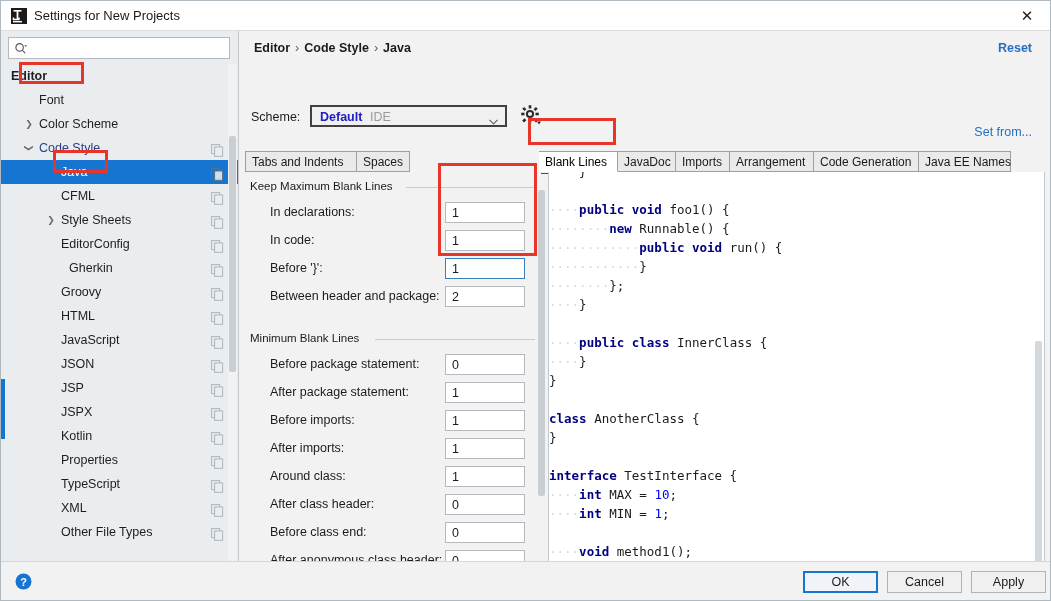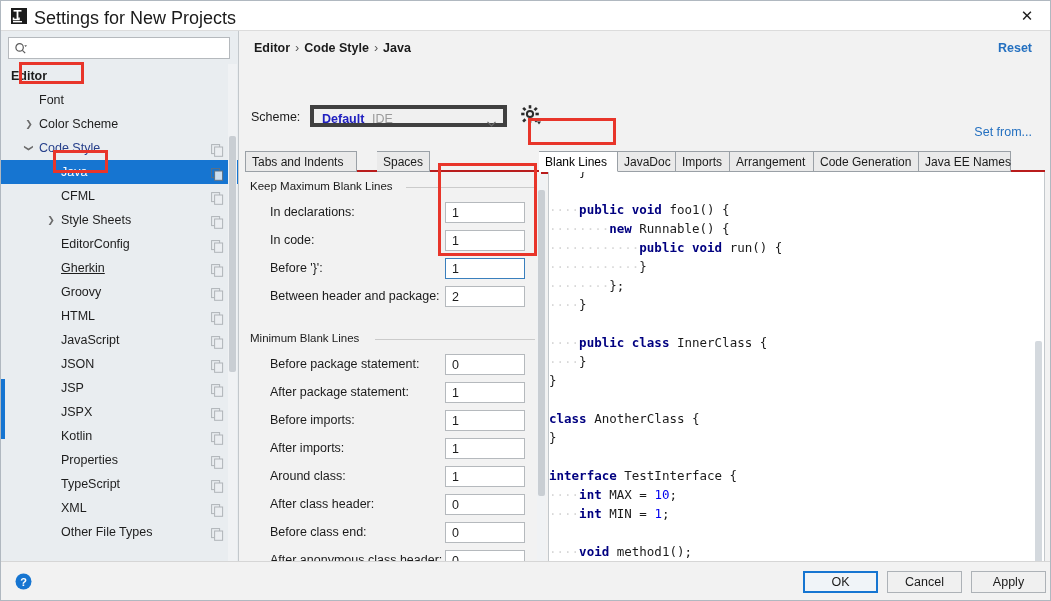--- a/index.html
+++ b/index.html
@@ -21,21 +21,21 @@
   #titlebar {
     position: absolute; left: 0; top: 0; width: 1049px; height: 30px;
     background: #ffffff;
     border-bottom: 1px solid #dcdcdc;
   }
   #app-icon {
     position: absolute; left: 10px; top: 7px; width: 16px; height: 16px;
   }
   #title-text {
     position: absolute; left: 33px; top: 7px;
-    font-size: 18px; color: #1a1a1a;
+    font-size: 13px; color: #1a1a1a;
   }
   #close-btn {
     position: absolute; right: 0px; top: 0px; width: 46px; height: 29px;
     display: flex; align-items: center; justify-content: center;
     font-size: 15px; color: #1b1b1b; cursor: pointer;
     font-family: "DejaVu Sans", sans-serif;
   }
 
   
   #sidebar {
@@ -105,21 +105,21 @@
   #breadcrumb span.sep { font-weight: normal; color: #555; margin: 0 5px; }
   #reset-link {
     position: absolute; right: 18px; top: 10px;
     color: #2470c0; font-size: 12.5px; font-weight: bold; cursor: pointer;
   }
   #scheme-label {
     position: absolute; left: 11px; top: 79px; font-size: 12.5px; color: #1b1b1b;
   }
   #scheme-combo {
     position: absolute; left: 70px; top: 74px; width: 197px; height: 22px;
-    background: #f0f0f0; border: 4px solid #404040;
+    background: #f0f0f0; border: 2px solid #404040;
     cursor: pointer;
   }
   #scheme-val {
     position: absolute; left: 8px; top: 3px; font-size: 12.5px;
     font-weight: bold; color: #2020c0;
   }
   #scheme-sub {
     position: absolute; left: 58px; top: 3px; font-size: 12.5px; color: #9a9a9a;
   }
   #scheme-caret {
@@ -130,21 +130,21 @@
     cursor: pointer;
   }
   #setfrom-link {
     position: absolute; right: 18px; top: 94px;
     color: #2470c0; font-size: 12.5px; cursor: pointer;
   }
 
   
   #tabstrip {
     position: absolute; left: 5px; top: 120px; width: 800px; height: 23px;
-    border-bottom: 4px solid #b91c1c;
+    border-bottom: 1px solid #b91c1c;
   }
   .tab {
     position: absolute; top: 0; height: 21px; line-height: 20px;
     background: #eaeaea; border: 1px solid #9aa0a6; border-left: none;
     padding: 0 6px; font-size: 12px; color: #1b1b1b;
     white-space: nowrap; cursor: pointer;
   }
   .tab.first { border-left: 1px solid #9aa0a6; }
   .tab.active {
     background: #ffffff; border-bottom: 1px solid #ffffff; color: #000;
@@ -307,21 +307,21 @@
             </svg></span>
         </div>
         <div class="tree-row">
           <span class="tree-label" style="left: 60px;">EditorConfig</span>
           <span class="copy-ico"><svg width="13" height="13" viewBox="0 0 13 13">
               <rect x="0.6" y="0.6" width="8" height="9" fill="none" stroke="#6b7076" stroke-width="1"></rect>
               <rect x="3.6" y="3" width="8" height="9.3" fill="#eef1f4" stroke="#6b7076" stroke-width="1"></rect>
             </svg></span>
         </div>
         <div class="tree-row">
-          <span class="tree-label" style="left: 60px; text-decoration: underline;">Gherkin</span>
+          <span class="tree-label" style="left: 68px;">Gherkin</span>
           <span class="copy-ico"><svg width="13" height="13" viewBox="0 0 13 13">
               <rect x="0.6" y="0.6" width="8" height="9" fill="none" stroke="#6b7076" stroke-width="1"></rect>
               <rect x="3.6" y="3" width="8" height="9.3" fill="#eef1f4" stroke="#6b7076" stroke-width="1"></rect>
             </svg></span>
         </div>
         <div class="tree-row">
           <span class="tree-label" style="left: 60px;">Groovy</span>
           <span class="copy-ico"><svg width="13" height="13" viewBox="0 0 13 13">
               <rect x="0.6" y="0.6" width="8" height="9" fill="none" stroke="#6b7076" stroke-width="1"></rect>
               <rect x="3.6" y="3" width="8" height="9.3" fill="#eef1f4" stroke="#6b7076" stroke-width="1"></rect>
@@ -432,21 +432,21 @@
           <rect x="14.4" y="3.4" width="2.6" height="3.3" transform="rotate(45 15.7 5.0)"></rect>
           <rect x="3.0" y="14.8" width="2.6" height="3.3" transform="rotate(45 4.3 16.4)"></rect>
         </g>
         <path d="M17 17.5 L21 17.5 L19 20.5 Z" fill="#2b2b2b"></path>
       </svg>
     </div>
     <div id="setfrom-link">Set from...</div>
 
     <div id="tabstrip">
         <div class="tab first" style="left: 0px; width: 112px;">Tabs and Indents</div>
-        <div class="tab" style="left: 112px; width: 53px; margin-left: 20px;">Spaces</div>
+        <div class="tab" style="left: 112px; width: 53px;">Spaces</div>
         <div class="tab" style="left: 165px; width: 129px; margin-top: 48px;">Wrapping and Braces</div>
         <div class="tab active" style="left: 294px; width: 79px;">Blank Lines</div>
         <div class="tab" style="left: 373px; width: 58px;">JavaDoc</div>
         <div class="tab" style="left: 431px; width: 54px;">Imports</div>
         <div class="tab" style="left: 485px; width: 84px;">Arrangement</div>
         <div class="tab" style="left: 569px; width: 105px;">Code Generation</div>
         <div class="tab" style="left: 674px; width: 92px;">Java EE Names</div>
       </div>
 
     <div id="formpanel">

